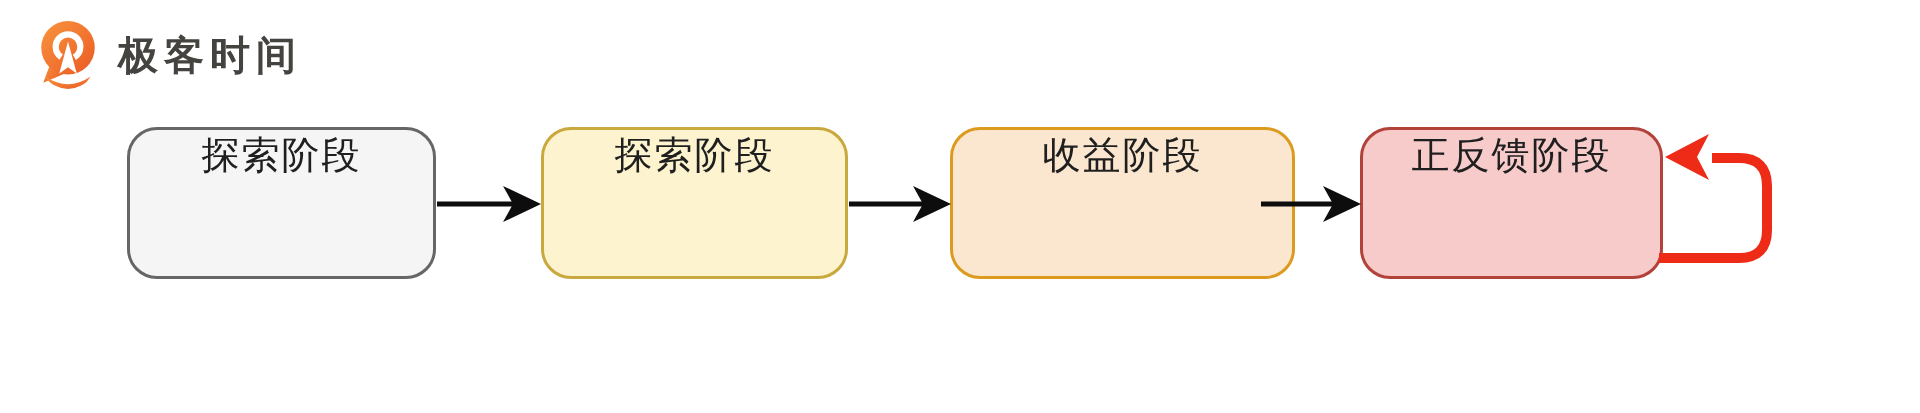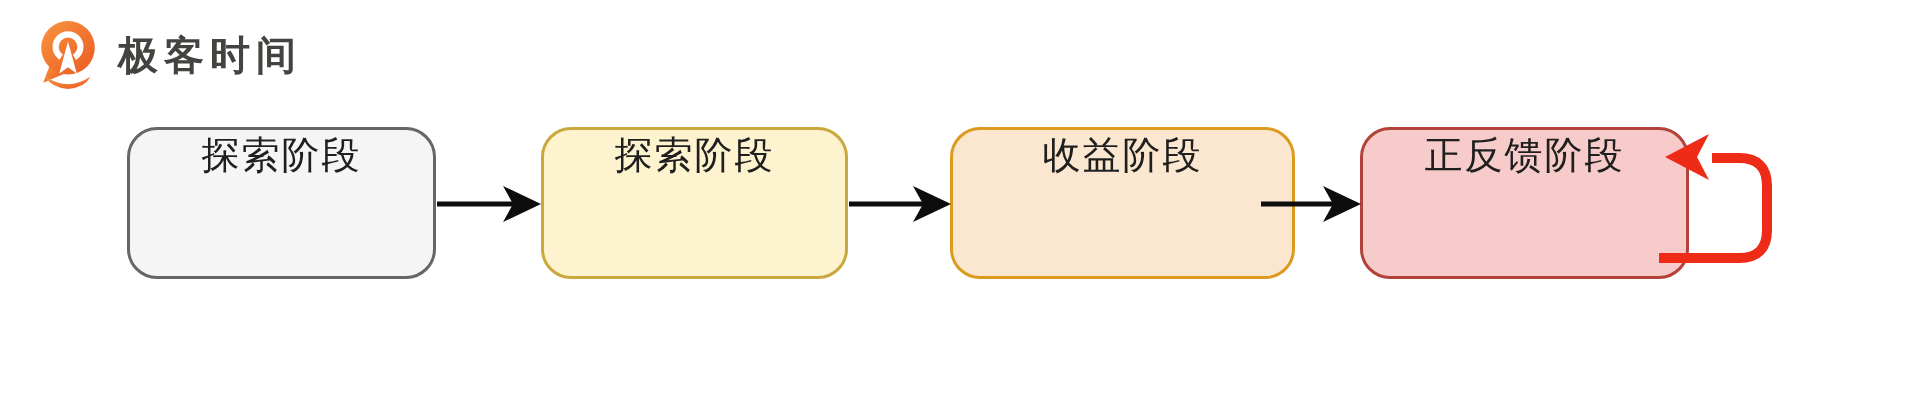--- a/index.html
+++ b/index.html
@@ -48,21 +48,21 @@
     justify-content: center;
   }
   .node-label {
     font-size: 38px;
     letter-spacing: 2px;
     white-space: nowrap;
   }
   .node-0 { left: 127px;  width: 309px; }
   .node-1 { left: 541px;  width: 307px; }
   .node-2 { left: 922px;  width: 345px; margin-left: 28px; }
-  .node-3 { left: 1360px; width: 329px; }
+  .node-3 { left: 1360px; width: 303px; }
   
   .edges-svg {
     position: absolute;
     left: 0;
     top: 0;
     width: 1920px;
     height: 413px;
     pointer-events: none;
   }
 </style>

